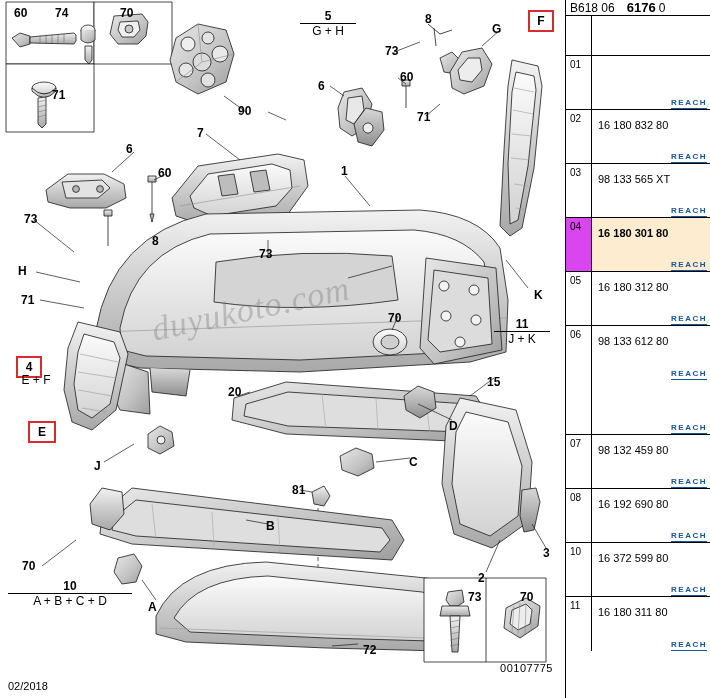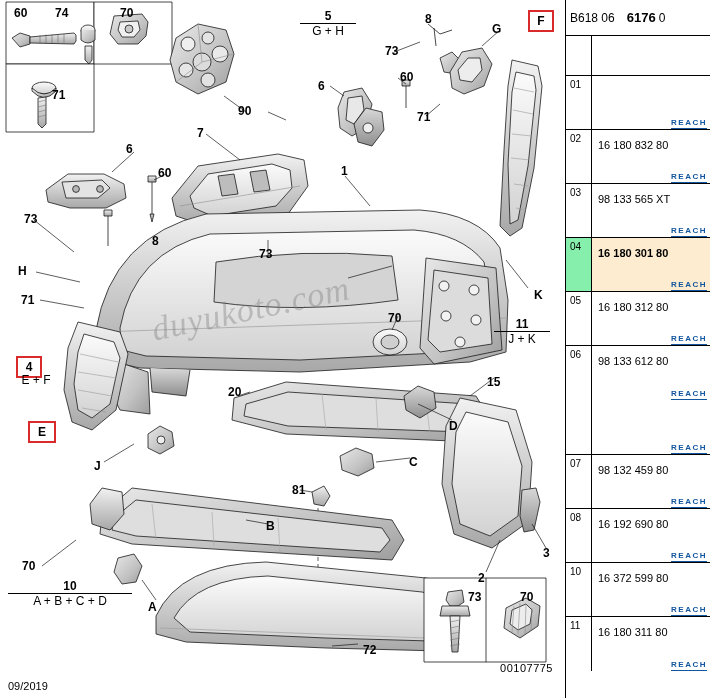--- a/index.html
+++ b/index.html
@@ -53,21 +53,21 @@
   }
   #datestamp { position:absolute; left:8px; bottom:6px; font-size:11px; }
   #drawingno { position:absolute; right:12px; bottom:24px; font-size:11px; letter-spacing:.5px; }
 
   
   #table-panel {
     position:absolute; left:566px; top:0; width:144px; height:698px;
     background:#fff;
   }
   #table-header {
-    height:36px; border-bottom:1px solid #000;
+    height:16px; border-bottom:1px solid #000;
     display:flex; align-items:center; padding-left:4px;
     font-size:12px; white-space:nowrap; overflow:hidden;
   }
   #table-header .doc { font-weight:400; }
   #table-header .docb { font-weight:700; margin-left:12px; font-size:13px; }
 
   #rows { position:relative; }
   .row {
     display:flex; border-bottom:1px solid #000;
     min-height:54px;
@@ -85,21 +85,21 @@
   .reach {
     position:absolute; right:3px; bottom:2px;
     font-size:8px; color:#1256a0; font-weight:700; letter-spacing:1.5px;
   }
   .reach::after{
     content:""; position:absolute; left:0; right:0; bottom:-2px;
     border-bottom:1px solid #1256a0;
   }
   .row.highlight { background:#fdeccf; }
   .row.highlight .pnum { font-weight:700; }
-  .row.highlight .idx { background:#86efac; }
+  .row.highlight .idx { background:#d946ef; }
   .sub { position:relative; }
   .sub + .sub { border-top:0; }
 </style>
 </head>
 <body>
 
 <div id="root">
 
   <div id="diagram">
 
@@ -401,21 +401,21 @@
     <div class="lbl b" style="left:292px;top:483px;">81</div>
     <div class="lbl b" style="left:266px;top:519px;">B</div>
     <div class="lbl b" style="left:543px;top:546px;">3</div>
     <div class="lbl b" style="left:22px;top:559px;">70</div>
     <div class="lbl b" style="left:478px;top:571px;">2</div>
     <div class="lbl b" style="left:148px;top:600px;">A</div>
     <div class="lbl b" style="left:468px;top:590px;">73</div>
     <div class="lbl b" style="left:520px;top:590px;">70</div>
     <div class="lbl b" style="left:363px;top:643px;">72</div>
 
-    <div id="datestamp">09/2019</div>
+    <div id="datestamp">02/2018</div>
     <div id="drawingno">00107775</div>
   </div>
 
   <div id="table-panel">
 
     <div id="table-header">
       <span class="doc">B618 06</span>
       <span class="docb">6176</span>
       <span class="doc" style="margin-left:3px;">0</span>
     </div>

